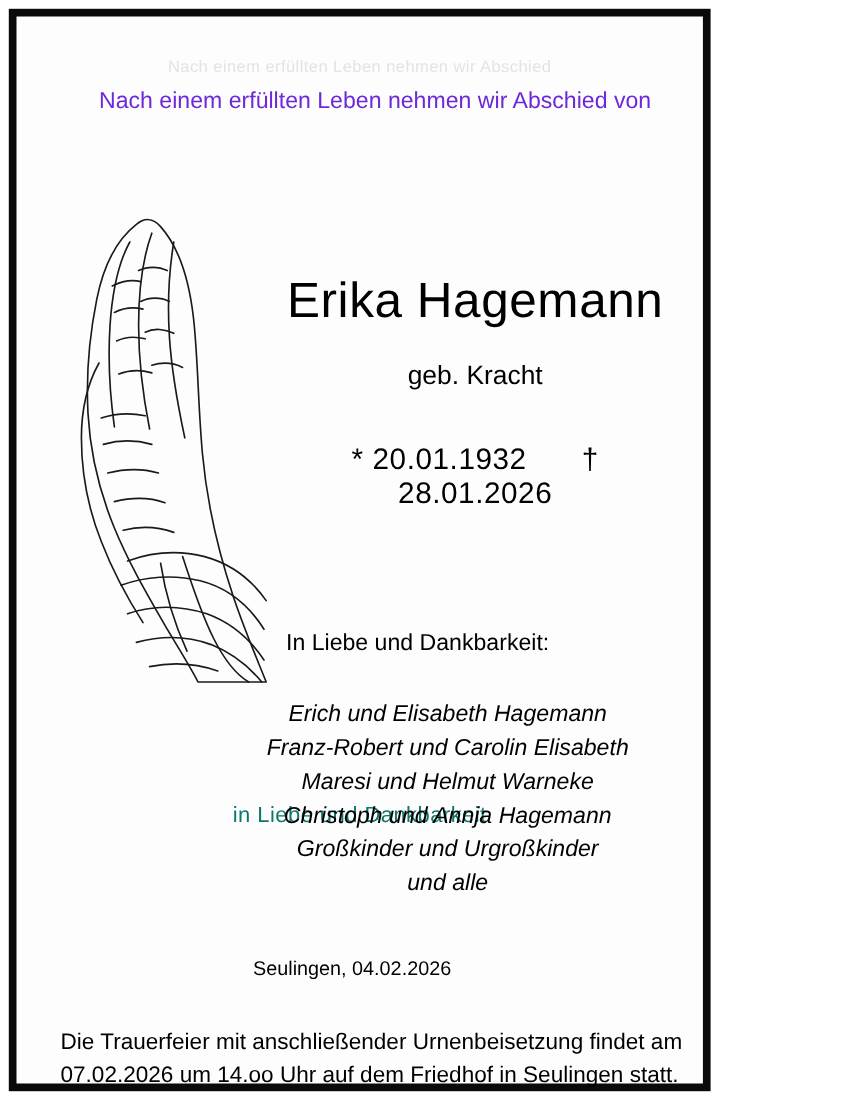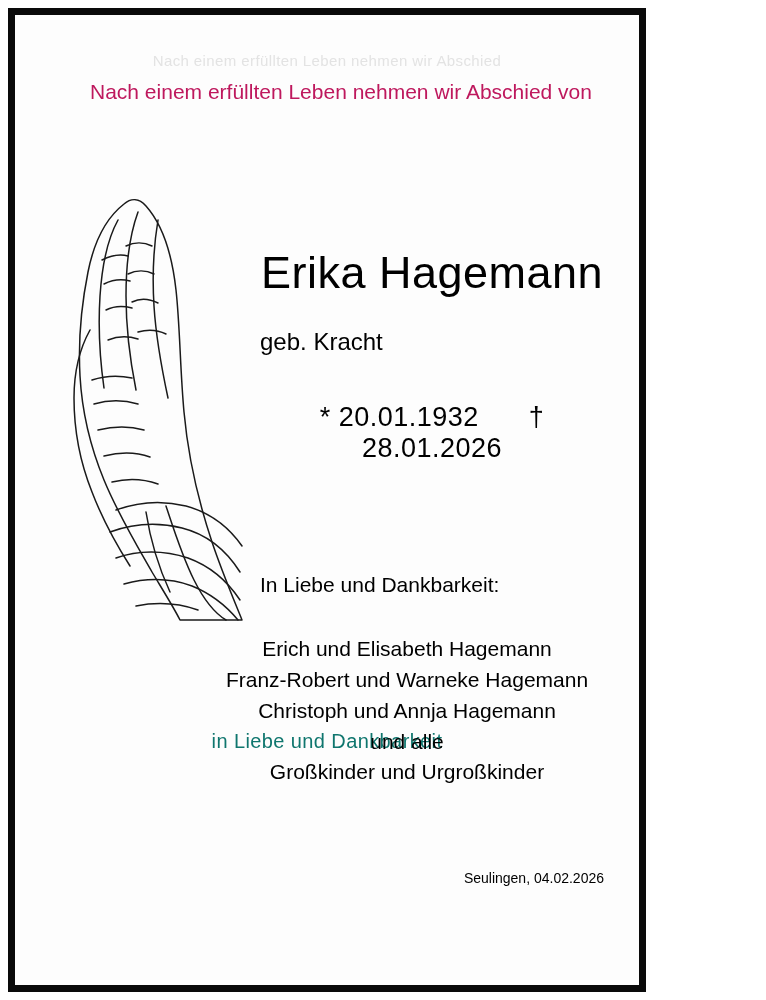--- a/index.html
+++ b/index.html
@@ -59,21 +59,21 @@
   }
 
   .intro {
     position: absolute;
     left: 60px;
     right: 40px;
     top: 46px;
     text-align: center;
     font-size: 21px;
     line-height: 1.5;
-    color: #be185d;
+    color: #6d28d9;
   }
   .intro div { white-space: nowrap; }
 
   
   .hands {
     position: absolute;
     left: 16px;
     top: 150px;
     width: 230px;
     height: 460px;
@@ -89,21 +89,21 @@
     font-size: 45px;
     line-height: 1.1;
     font-weight: 400;
     letter-spacing: 0.5px;
   }
   .maiden {
     position: absolute;
     left: 230px;
     right: 20px;
     top: 298px;
-    text-align: left;
+    text-align: center;
     font-size: 24px;
   }
   .dates {
     position: absolute;
     left: 230px;
     right: 20px;
     top: 372px;
     text-align: center;
     font-size: 27px;
     letter-spacing: 0.5px;
@@ -121,29 +121,29 @@
 
   .family {
     position: absolute;
     left: 180px;
     right: 20px;
     top: 604px;
     text-align: center;
     font-size: 21px;
     line-height: 1.47;
   }
-  .family div { white-space: nowrap; }
+  .family div { white-space: nowrap; font-style: italic; }
 
   .place-date {
     position: absolute;
     left: 200px;
     right: 20px;
     top: 840px;
-    text-align: right;
-    font-size: 14px;
+    text-align: left;
+    font-size: 18px;
   }
 
   .footer {
     position: absolute;
     left: 25px;
     right: 25px;
     top: 903px;
     text-align: center;
     font-size: 20.5px;
     line-height: 1.45;
@@ -215,24 +215,29 @@
         <span>20.01.1932</span>
         <span class="sep"></span>
         <span>†</span>
         <span>28.01.2026</span>
       </div>
 
       <div class="gratitude">In Liebe und Dankbarkeit:</div>
 
       <div class="family">
         <div>Erich und Elisabeth Hagemann</div>
-        <div>Franz-Robert und Warneke Hagemann</div>
+        <div>Franz-Robert und Carolin Elisabeth</div>
+        <div>Maresi und Helmut Warneke</div>
         <div>Christoph und Annja Hagemann</div>
+        <div>Großkinder und Urgroßkinder</div>
         <div>und alle</div>
-        <div>Großkinder und Urgroßkinder</div>
       </div>
 
       <div class="place-date">Seulingen, 04.02.2026</div>
 
+      <div class="footer">
+        <div>Die Trauerfeier mit anschließender Urnenbeisetzung findet  am</div>
+        <div>07.02.2026 um 14.oo Uhr auf dem Friedhof in Seulingen statt.</div>
+      </div>
 
     </div>
   </div>
 </div>
 
 </body></html>

